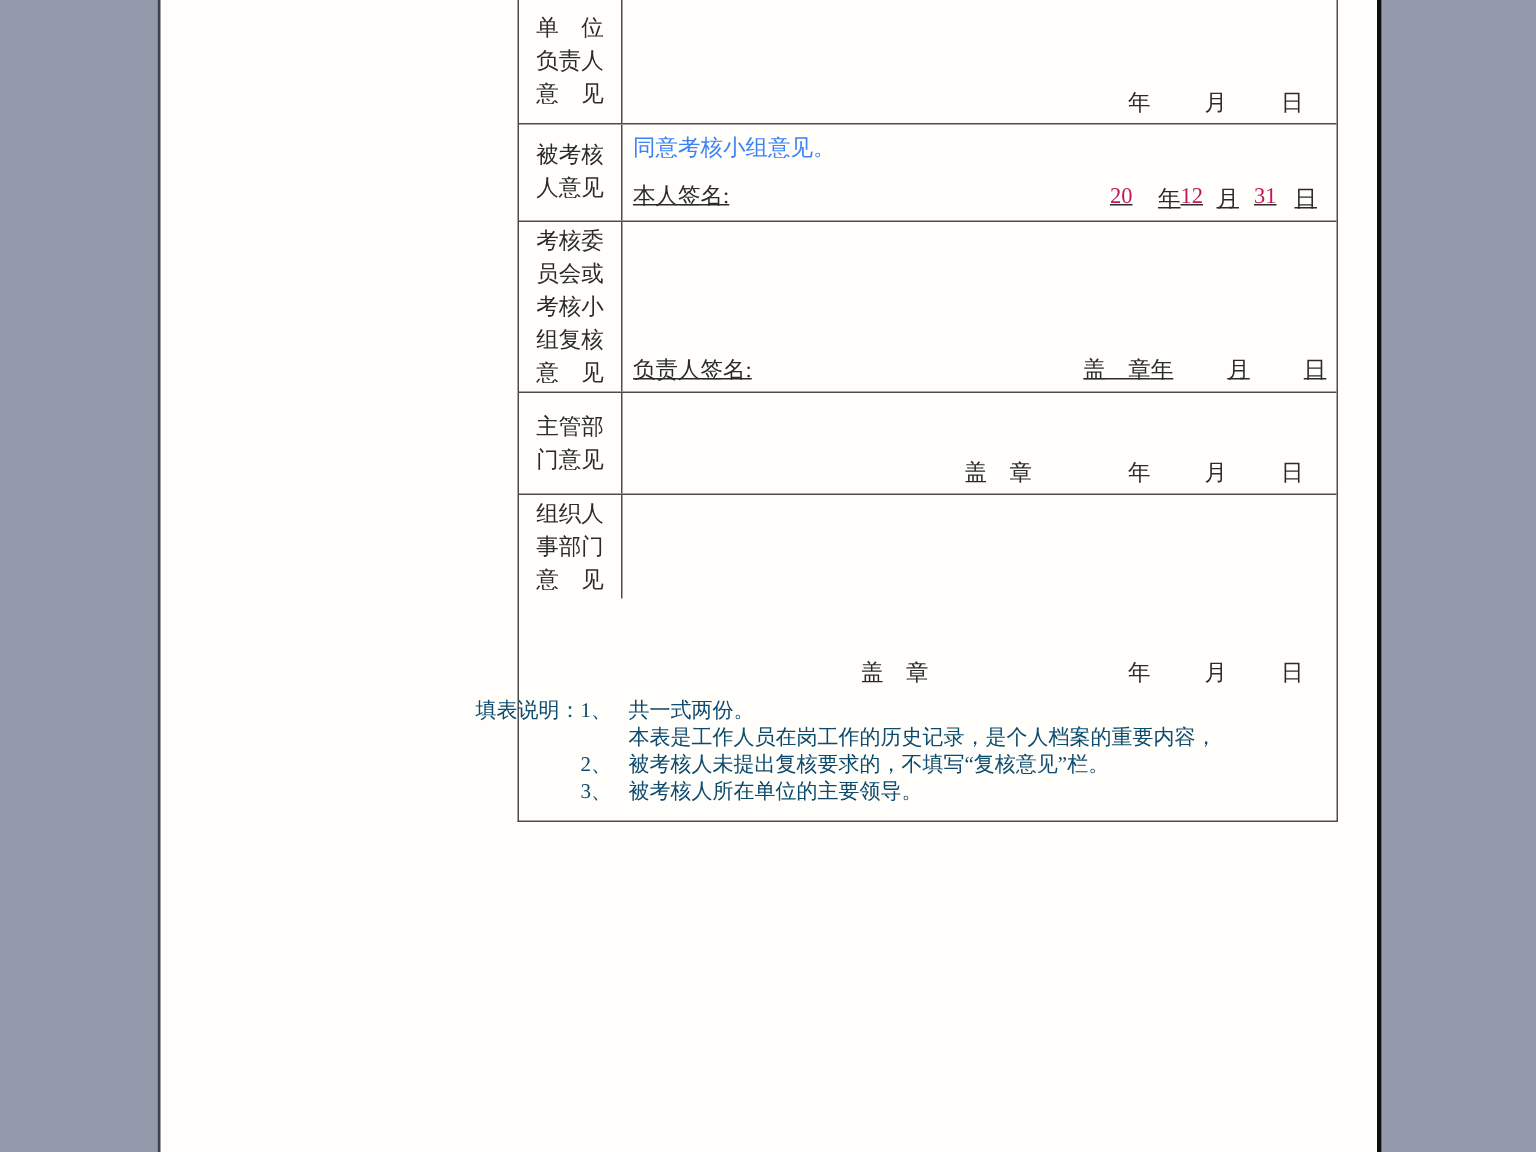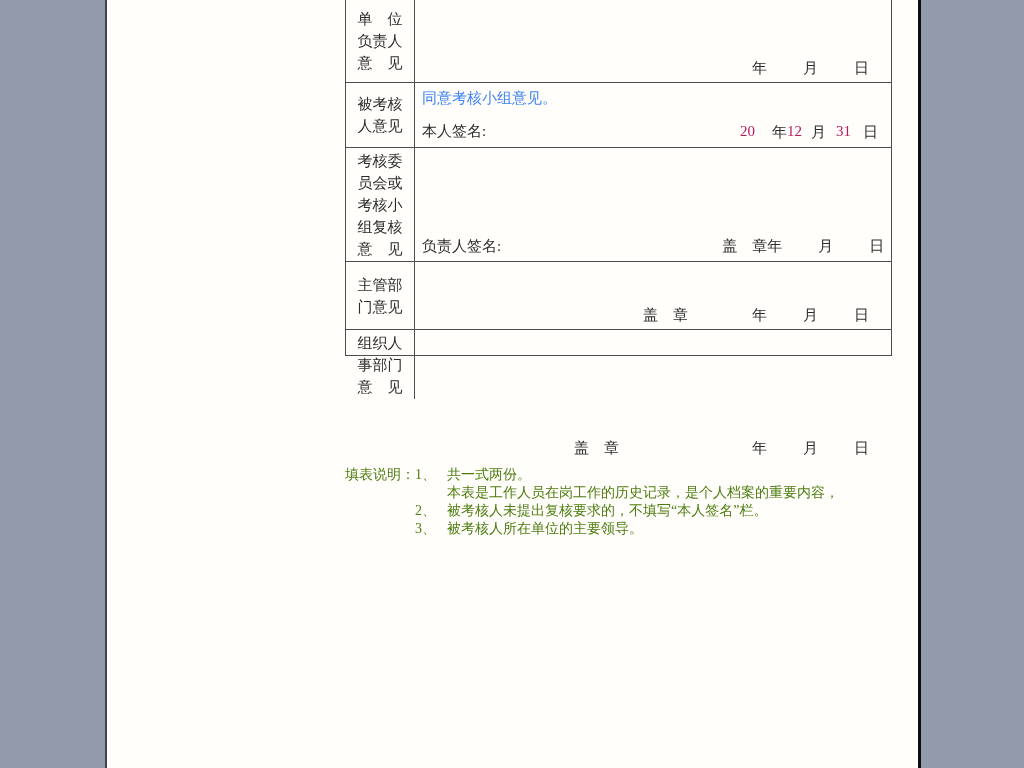--- a/index.html
+++ b/index.html
@@ -16,21 +16,21 @@
     position: absolute; left: 105px; top: 0;
     width: 816px; height: 768px;
     box-sizing: border-box;
     background: #fffefa;
     border-left: 2px solid #3e434e;
     border-right: 3px solid #0d0d0d;
   }
 
   .form-table {
     position: absolute; left: 238px; top: 0;
-    width: 547px; height: 356px;
+    width: 547px; height: 548px;
     box-sizing: border-box;
     border-left: 1px solid #4d4d4d;
     border-right: 1px solid #4d4d4d;
     border-bottom: 1px solid #4d4d4d;
     font-size: 15px;
   }
   .t-row {
     display: flex;
     box-sizing: border-box;
     border-bottom: 1px solid #4d4d4d;
@@ -51,42 +51,42 @@
     line-height: 22px;
   }
   .t-content { flex: 1; position: relative; }
 
   .dateline {
     position: absolute; bottom: 4px; right: 22px;
     display: flex; gap: 36px; white-space: nowrap;
   }
   .sigline {
     position: absolute; bottom: 5px; left: 7px; right: 13px;
-    display: flex; align-items: baseline; white-space: nowrap;
+    display: flex; align-items: baseline; white-space: nowrap; text-decoration: underline;
   }
   .sigline .dategrp { margin-left: auto; display: flex; }
   .opinion {
     position: absolute; top: 6px; left: 7px;
     color: #3b82f6; white-space: nowrap;
   }
   .blue { color: #be185d; }
   .stampline {
     position: absolute; bottom: 4px; left: 7px; right: 22px;
     display: flex; align-items: baseline; white-space: nowrap;
   }
   .stampline .dategrp { margin-left: auto; display: flex; gap: 36px; }
   .sigline .stamp-in { margin-left: 221px; }
   .gap17 { margin-left: 17px; } .gap13 { }
   .gap9  { margin-left: 9px;  } .gap10 { margin-left: 10px; }
   .gap12 { margin-left: 12px; }
 
   .notes {
     position: absolute; left: 210px; top: 466px;
     display: flex; font-size: 14px; line-height: 18px;
-    color: #4d7c0f; white-space: nowrap; margin-left: 28px;
+    color: #0c4a6e; white-space: nowrap;
   }
   .note-item { display: flex; }
   .note-num { width: 32px; flex: 0 0 32px; }
 </style>
 </head>
 <body>
 
 <div class="stage">
   <div class="page">
 
@@ -192,21 +192,21 @@
         <div class="note-item">
           <span class="note-num">1、</span>
           <div>
             <div>共一式两份。</div>
             <div>本表是工作人员在岗工作的历史记录，是个人档案的重要内容，</div>
           </div>
         </div>
         <div class="note-item">
           <span class="note-num">2、</span>
           <div>
-            <div>被考核人未提出复核要求的，不填写“本人签名”栏。</div>
+            <div>被考核人未提出复核要求的，不填写“复核意见”栏。</div>
           </div>
         </div>
         <div class="note-item">
           <span class="note-num">3、</span>
           <div>
             <div>被考核人所在单位的主要领导。</div>
           </div>
         </div>
       </div>
     </div>

